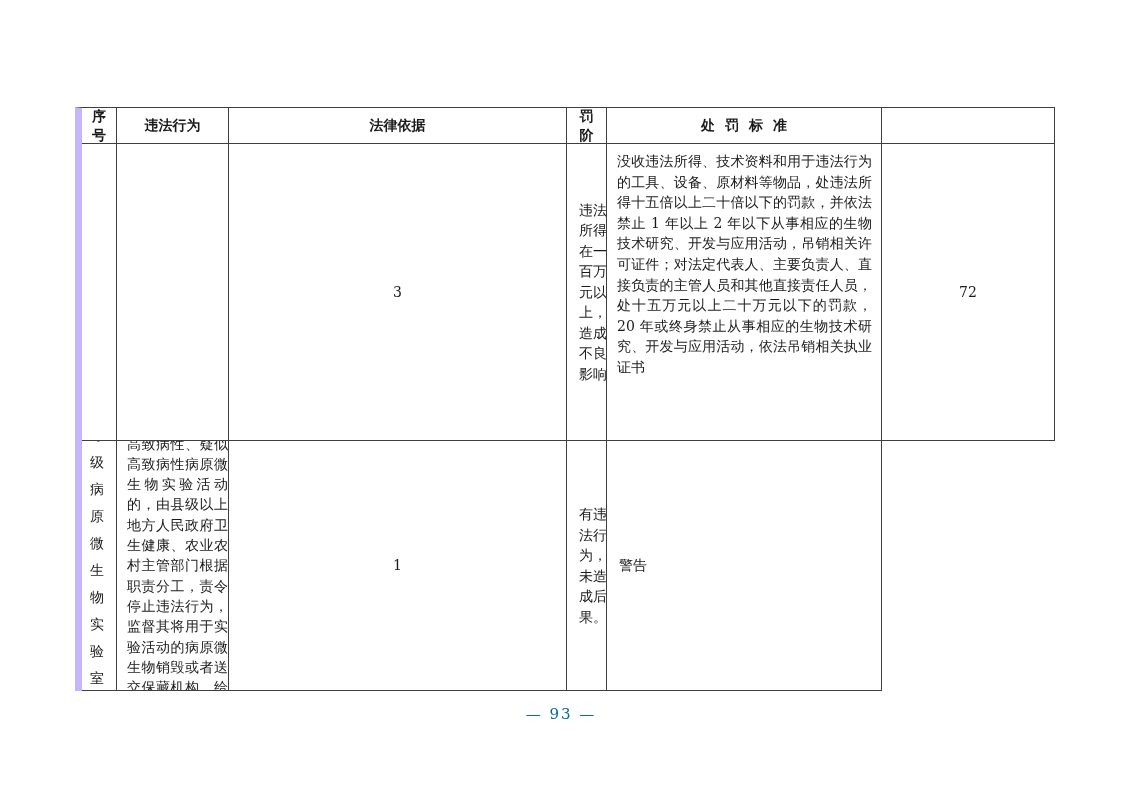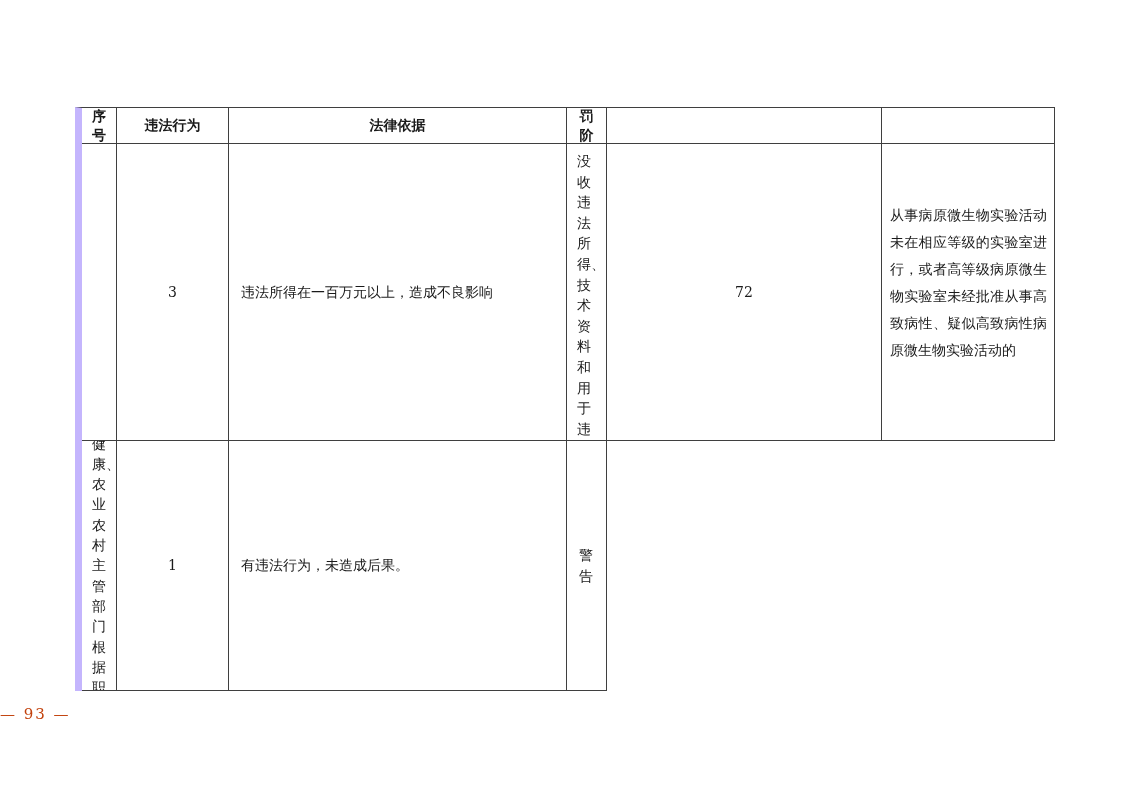--- a/index.html
+++ b/index.html
@@ -52,44 +52,47 @@
   .para-top { align-items: flex-start; }
   .para > div { width: 100%; }
   .penalty-std { padding: 7px 9px 0 10px; line-height: 20.6px; }
   .violation { padding: 0 7px 18px 8px; line-height: 27px; }
   .legal { padding: 0 0 0 10px; line-height: 20.3px; }
   .footer {
     position: absolute;
     left: 0;
     right: 0;
     top: 705px;
-    text-align: left;
+    text-align: center;
     font-size: 15px;
     letter-spacing: 2px;
-    color: #c2410c;
+    color: #0369a1;
   }
 </style>
 </head>
 <body>
 
 <div class="page">
 
   <div class="doc-table">
 
     <div class="cell hdr hdr-narrow">
       <span>序号</span>
     </div>
     <div class="cell hdr">
       <span>违法行为</span>
     </div>
     <div class="cell hdr">
       <span>法律依据</span>
     </div>
     <div class="cell hdr hdr-narrow">
       <span>处罚阶次</span>
+    </div>
+    <div class="cell hdr hdr-spaced">
+      <span>处罚标准</span>
     </div>
 
     <div class="cell center">
       <span></span>
     </div>
     <div class="cell">
       <span></span>
     </div>
     <div class="cell">
       <span></span>

